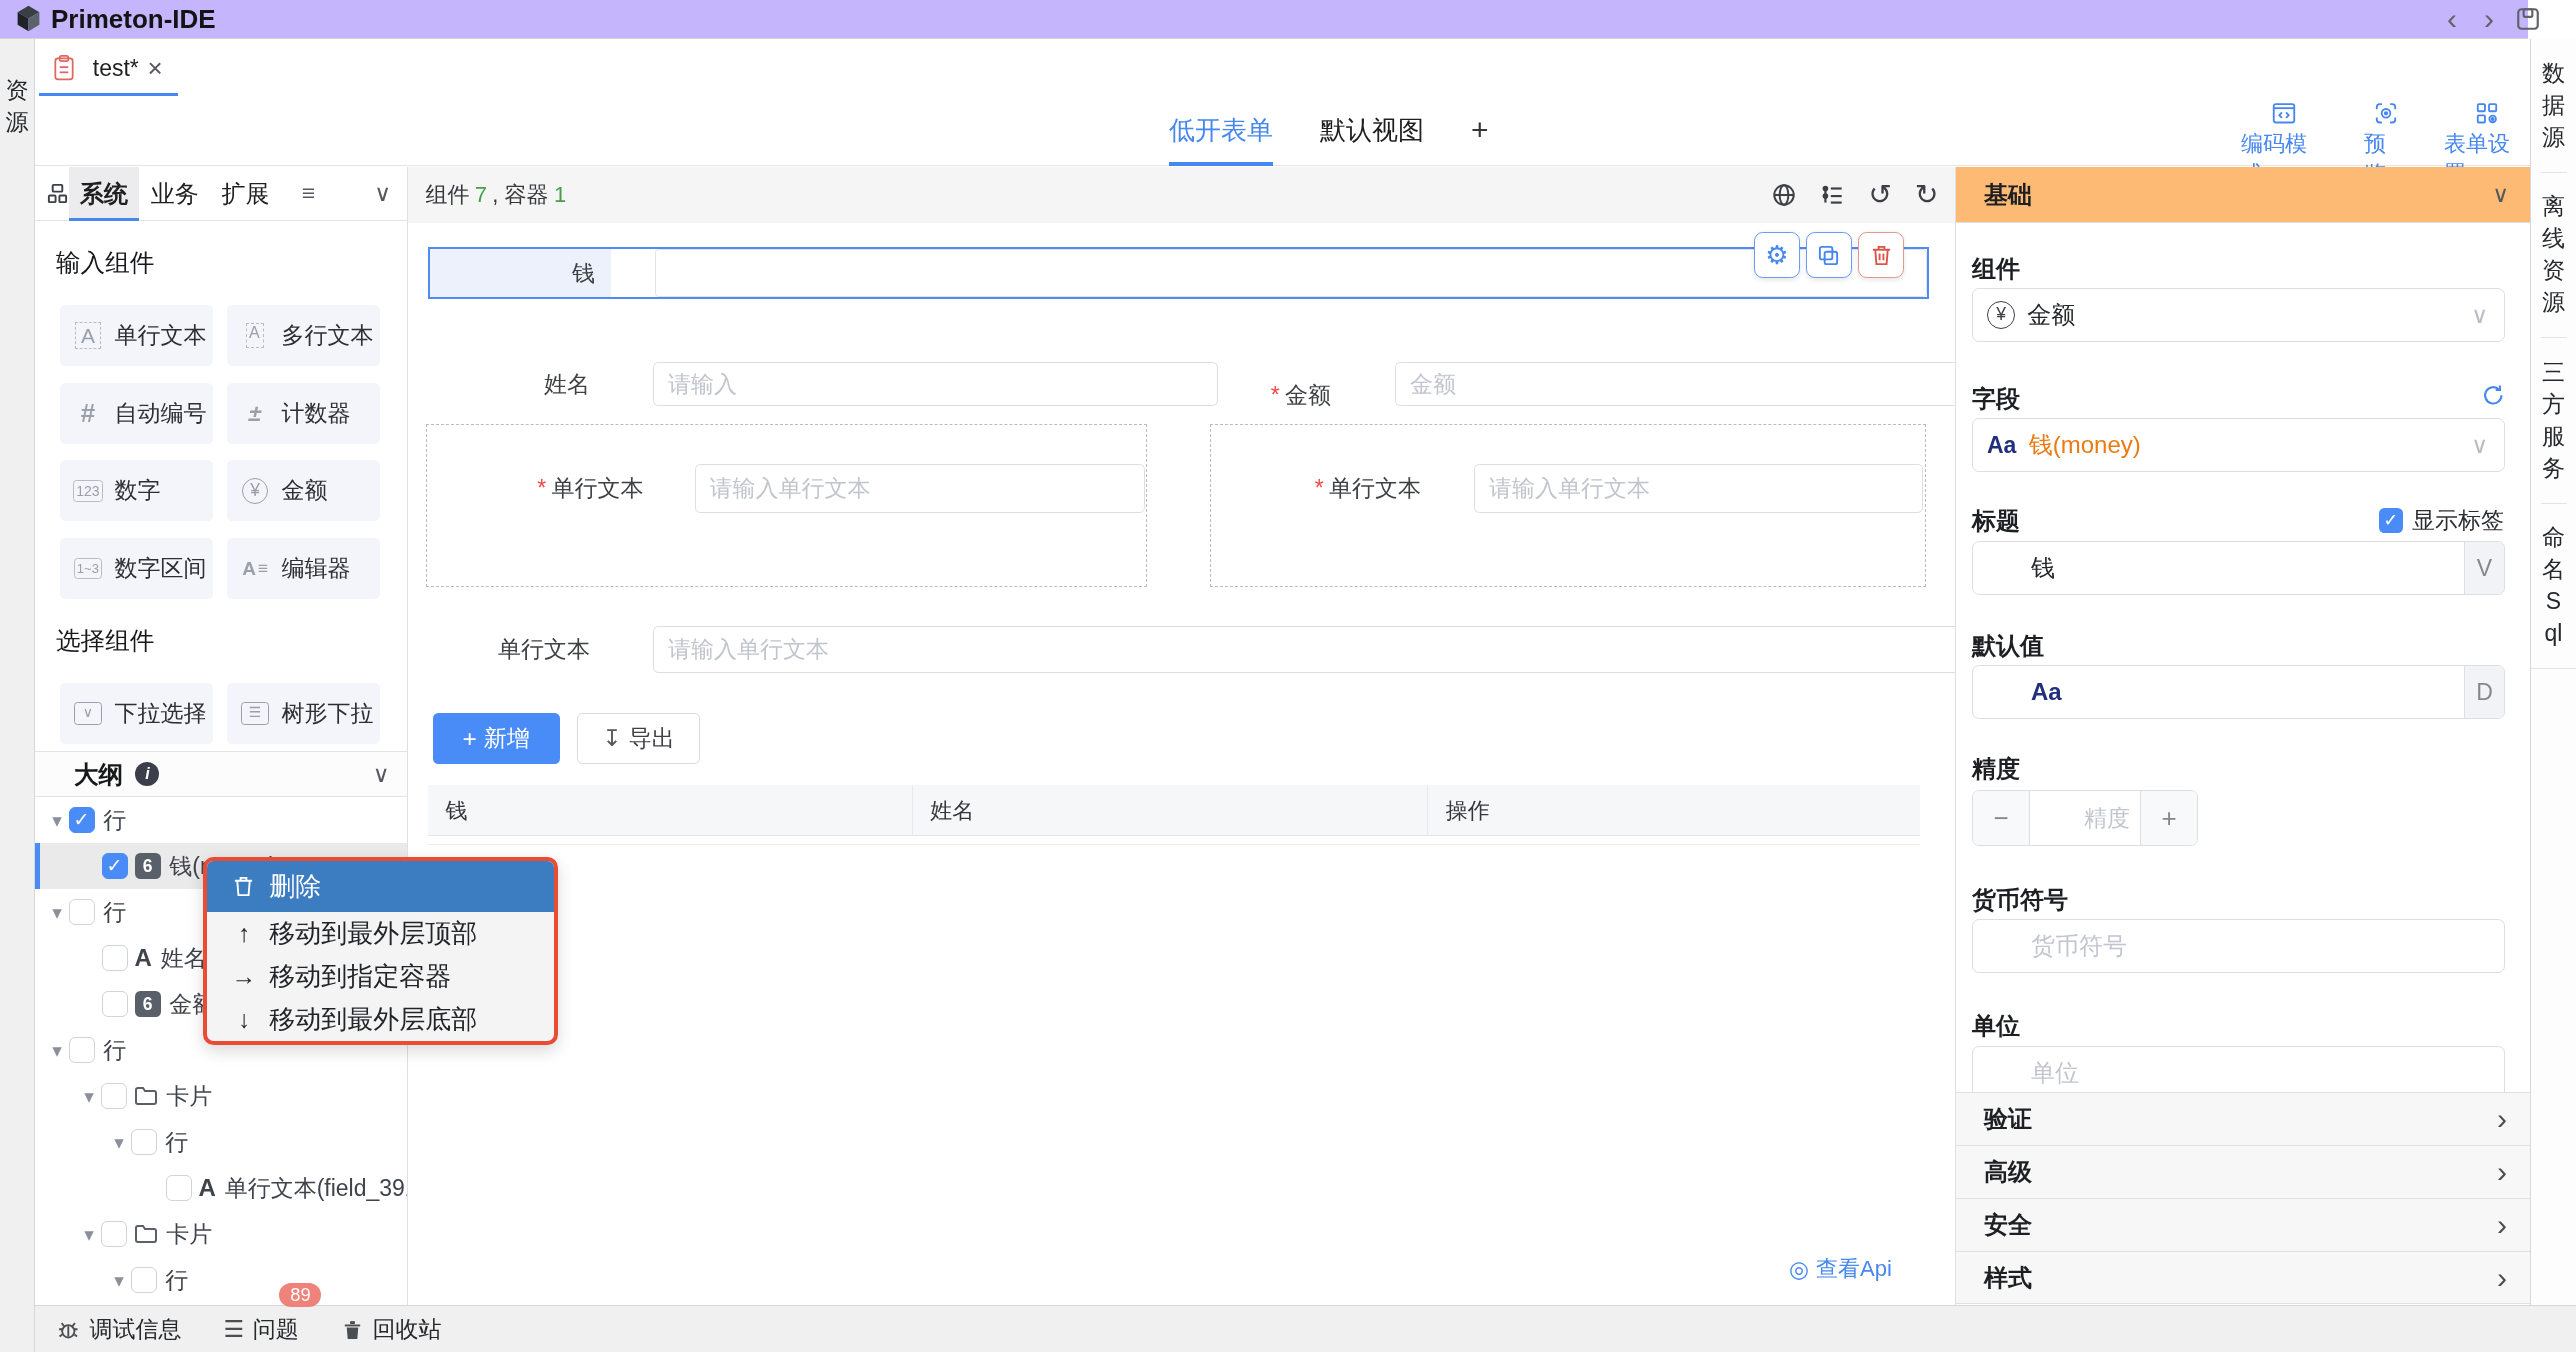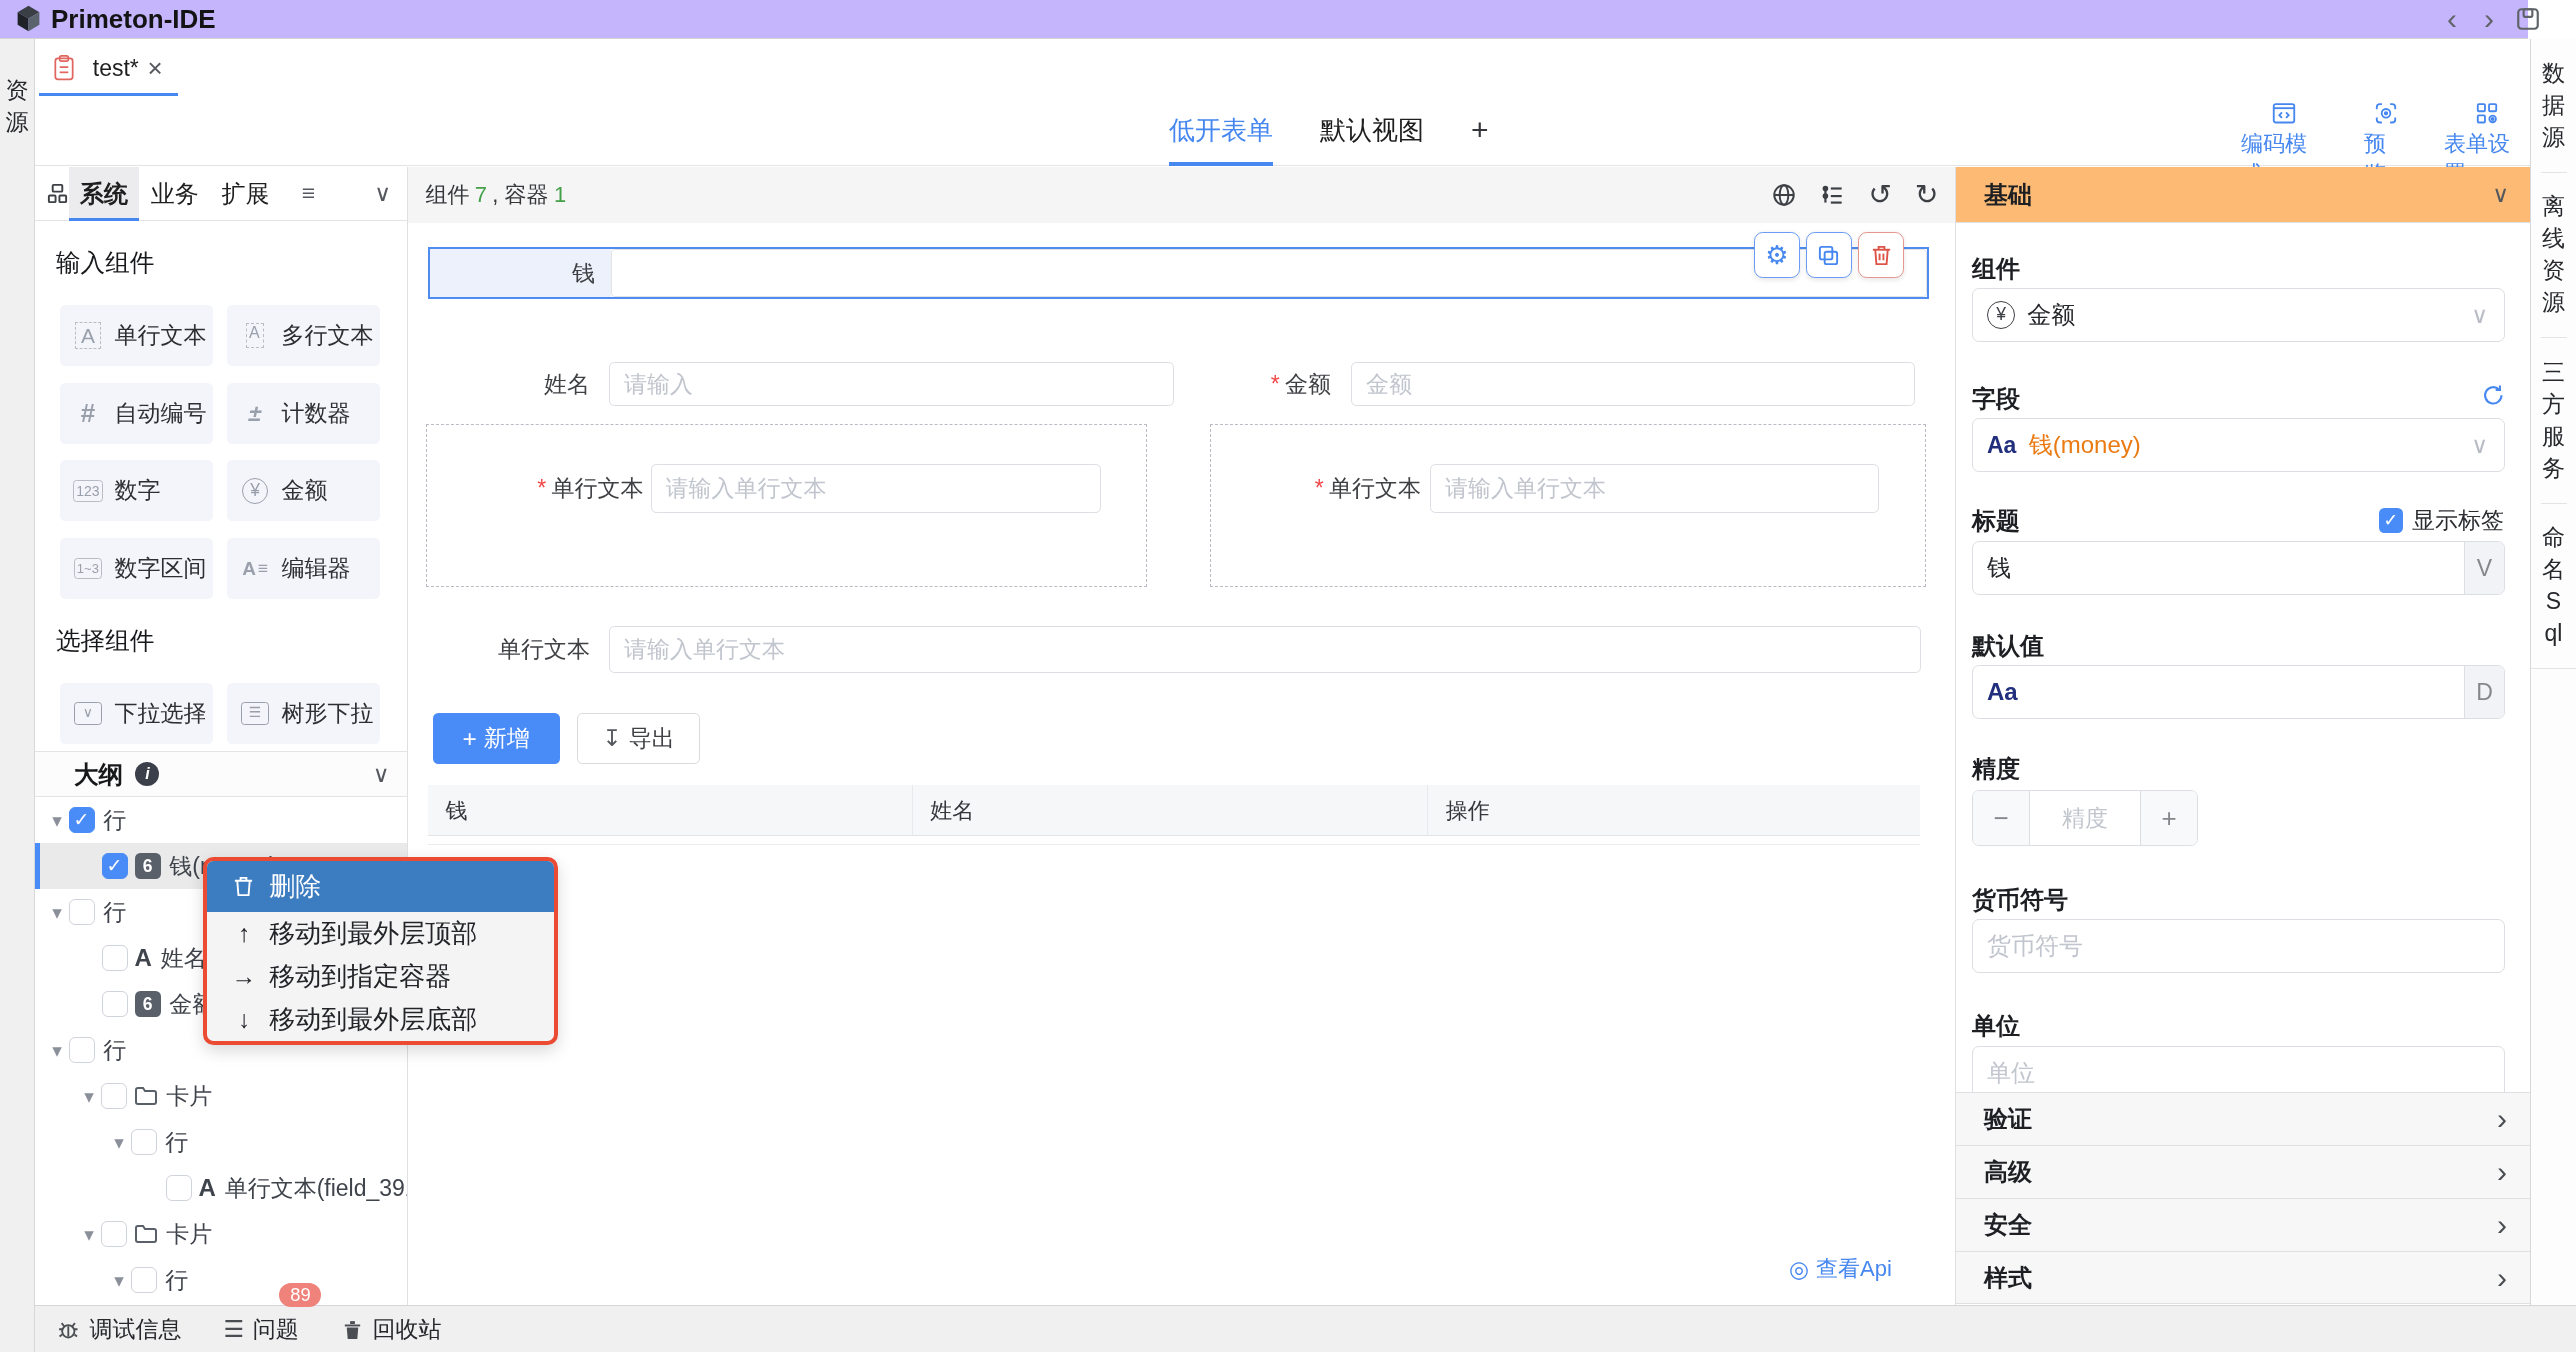--- a/index.html
+++ b/index.html
@@ -1,19 +1,19 @@
 <!DOCTYPE html>
 <html style="font-size:14px"><head>
 <meta charset="utf-8">
 <style>
   * { box-sizing: border-box; margin: 0; padding: 0; }
   html,body { width:2576px; height:1352px; overflow:hidden; }
   body { font-family:"Liberation Sans","DejaVu Sans",sans-serif; color:#2b2d31; background:#fff; }
   .app { position:relative; width:2576px; height:1352px; background:#fff; }
-  input { font-family:inherit; outline:none; border:none; background:transparent; }
+  input { font-family:inherit; outline:none; border:none; background:transparent;margin-left:44px; }
   input::placeholder { color:#c1c5cd; }
   svg { display:block; }
 
   
   .topbar { position:absolute; left:0; top:0; width:2528px; height:39px; background:#c4b5fd; border-bottom:0.9px solid #d4d4d6; }
   .logo { position:absolute; left:14px; top:4.4px; }
   .app-title { position:absolute; left:51px; top:0; height:39px; line-height:39px; font-size:26px; font-weight:700; color:#141414; }
   .nav-ic { position:absolute; top:0; height:39px; line-height:37px; font-size:30px; color:#5f6368; width:30px; text-align:center; cursor:default; }
   .nav-back { left:2437px; } .nav-fwd { left:2474px; }
   .save-ic { position:absolute; left:2515px; top:6.1px; color:#5f6368; }
@@ -475,21 +475,21 @@
               <path d="M5.5 6l1.2 15h10.6L18.5 6"></path>
               <line x1="10" y1="10" x2="10" y2="17"></line>
               <line x1="14" y1="10" x2="14" y2="17"></line>
             </svg>
         </span>
       </div>
     </div>
 
     <div class="f-label" style="left:22px;top:195px;width:160px;line-height:44px;">姓名</div>
     <input class="f-input" style="left: 201px; top: 195px; width: 565px; height: 44px;" placeholder="请输入">
-    <div class="f-label" style="left:811px;top:195px;width:112px;line-height:44px;"><span class="req">*</span><span>金额</span></div>
+    <div class="f-label" style="left:811px;top:206px;width:112px;line-height:44px;"><span class="req">*</span><span>金额</span></div>
     <input class="f-input" style="left: 943px; top: 195px; width: 564px; height: 44px;" placeholder="金额">
 
     <div class="card" style="left:17.5px;top:257px;width:721px;height:163px;">
       <div class="f-label" style="left:0;top:39px;width:217px;line-height:49px;"><span class="req">*</span><span>单行文本</span></div>
       <input class="f-input" style="left: 224px; top: 39px; width: 450px; height: 49px;" placeholder="请输入单行文本">
     </div>
     <div class="card" style="left:802px;top:257px;width:716px;height:163px;">
       <div class="f-label" style="left:0;top:39px;width:210px;line-height:49px;"><span class="req">*</span><span>单行文本</span></div>
       <input class="f-input" style="left: 219px; top: 39px; width: 449px; height: 49px;" placeholder="请输入单行文本">
     </div>

